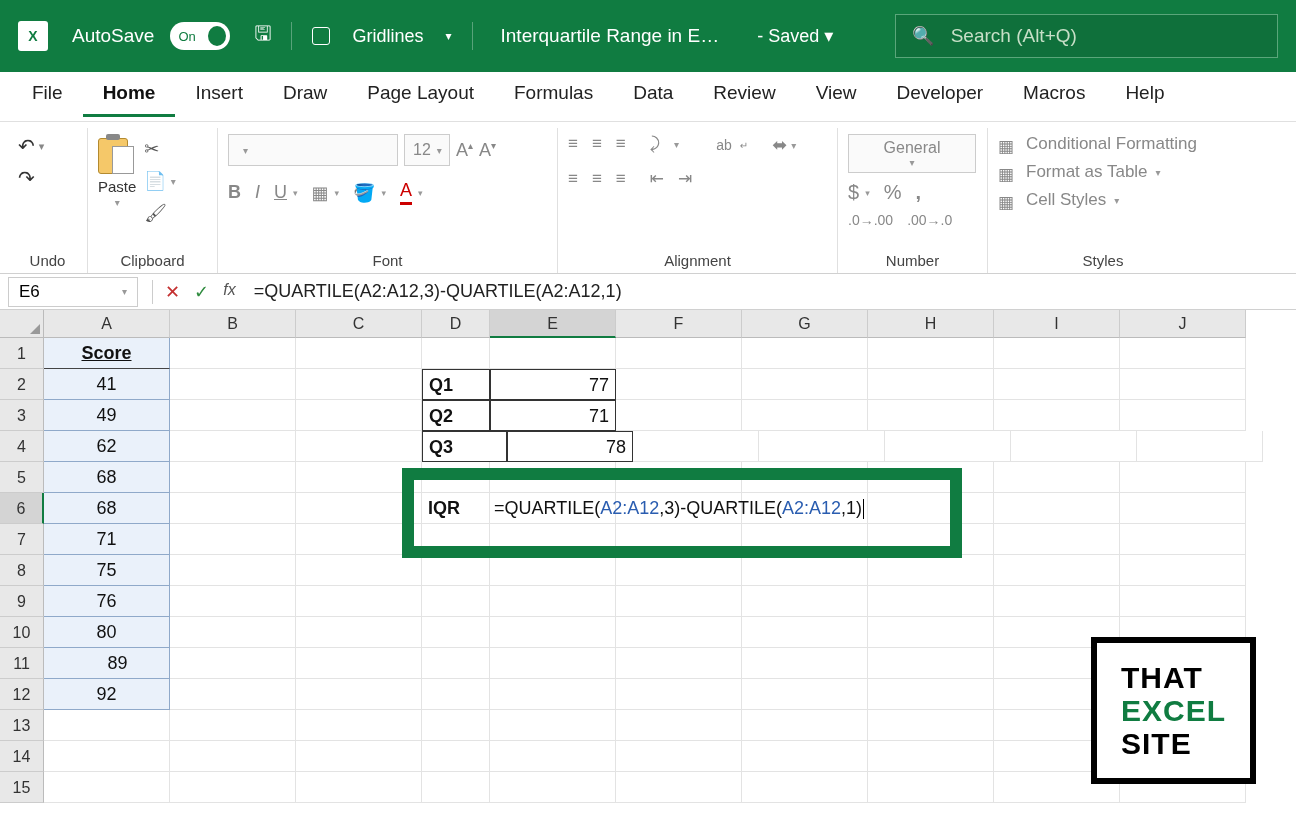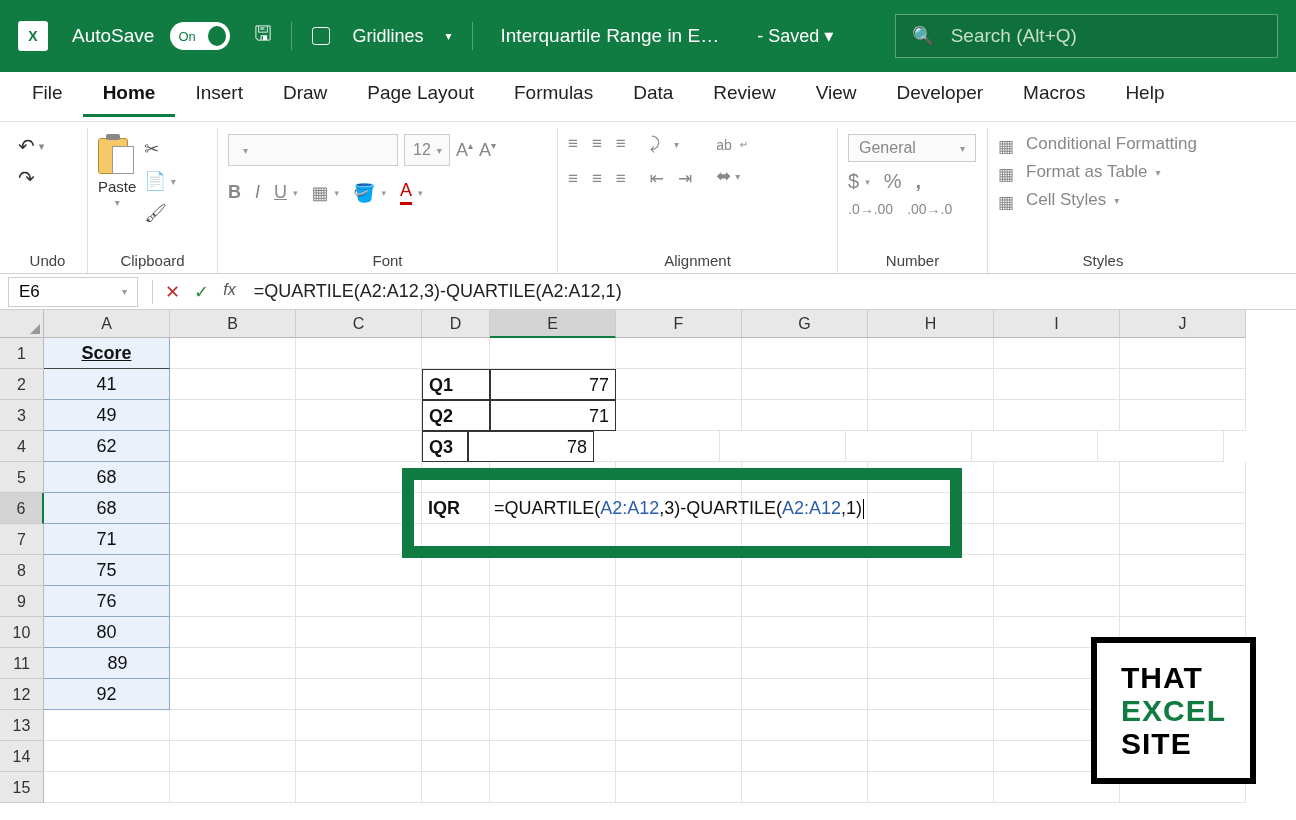--- a/index.html
+++ b/index.html
@@ -53,25 +53,25 @@
 .font-area .row1 { display: flex; gap: 6px; align-items: center; }
 .font-name, .font-size { border: 1px solid #ccc; background: #fafafa; padding: 4px 8px; font-size: 16px; color: #888; display: flex; align-items: center; gap: 6px; }
 .font-name { width: 170px; height: 32px; }
 .font-size { width: 46px; height: 32px; }
 .fsz-btns { font-size: 18px; color: #888; display: flex; gap: 6px; }
 .font-area .row2 { display: flex; gap: 14px; margin-top: 14px; align-items: center; font-size: 18px; color: #888; }
 .font-area .row2 .dd { font-size: 9px; color: #999; margin-left: -8px; }
 
 .align-area .rows { display: flex; flex-direction: column; gap: 14px; }
 .align-row { display: flex; gap: 14px; align-items: center; font-size: 17px; color: #888; }
-.align-side { display: flex; flex-direction: column; gap: 10px; margin-left: 16px; font-size: 18px; color: #888; }
+.align-side { display: flex; gap: 24px; margin-left: 16px; font-size: 18px; color: #888; }
 .align-side div { display: flex; gap: 4px; align-items: center; }
 
 .num-area { display: flex; flex-direction: column; gap: 8px; }
-.num-format { border: 1px solid #ccc; background: #fafafa; padding: 4px 10px; width: 128px; font-size: 16px; color: #888; display: flex; justify-content: space-between; align-items: center; }
+.num-format { border: 1px solid #ccc; background: #fafafa; padding: 4px 10px; width: 128px; font-size: 16px; color: #888; display: flex; justify-content: space-between; align-items: center; flex-direction: column; }
 .num-row { display: flex; gap: 14px; font-size: 20px; color: #888; align-items: center; }
 .num-row .dd { font-size: 9px; color: #999; margin-left: -8px; }
 
 .styles-area { display: flex; flex-direction: column; gap: 8px; font-size: 17px; color: #888; }
 .styles-area div { display: flex; align-items: center; gap: 8px; }
 .style-ico { width: 20px; height: 16px; display: inline-block; }
 
 
 .fbar { height: 36px; display: flex; align-items: center; border-bottom: 1px solid #d0d0d0; }
 .name-box { width: 130px; border: 1px solid #ccc; padding: 4px 10px; margin: 0 8px; font-size: 17px; display: flex; justify-content: space-between; align-items: center; }
@@ -374,21 +374,21 @@
         <div class="cell" style="width: 126px;"></div>
         <div class="cell" style="width: 126px;"></div>
         <div class="cell" style="width: 126px;"></div>
         <div class="cell" style="width: 126px;"></div>
         <div class="cell" style="width: 126px;"></div>
       </div>
       <div class="cell-row">
         <div class="cell score-col center" style="width: 126px;">62</div>
         <div class="cell" style="width: 126px;"></div>
         <div class="cell" style="width: 126px;"></div>
-        <div class="cell qcell-label" style="width: 46px;">Q3</div>
+        <div class="cell qcell-label" style="width: 85px;">Q3</div>
         <div class="cell qcell-val" style="width: 126px;">78</div>
         <div class="cell" style="width: 126px;"></div>
         <div class="cell" style="width: 126px;"></div>
         <div class="cell" style="width: 126px;"></div>
         <div class="cell" style="width: 126px;"></div>
         <div class="cell" style="width: 126px;"></div>
       </div>
       <div class="cell-row">
         <div class="cell score-col center" style="width: 126px;">68</div>
         <div class="cell" style="width: 126px;"></div>

